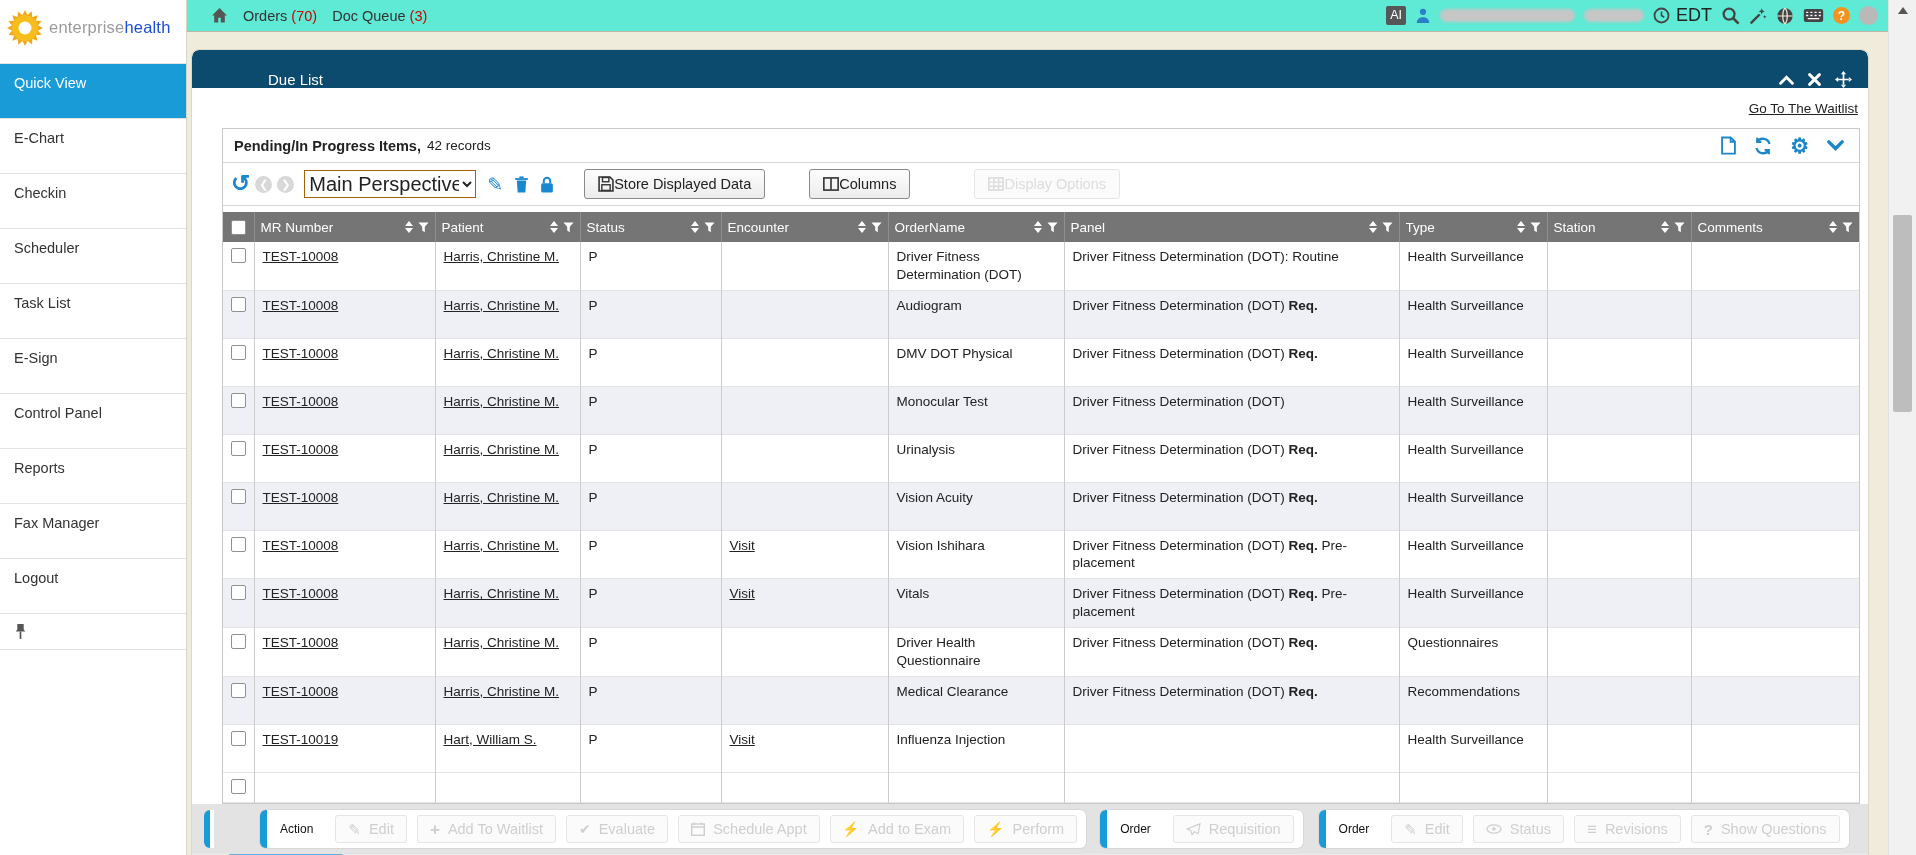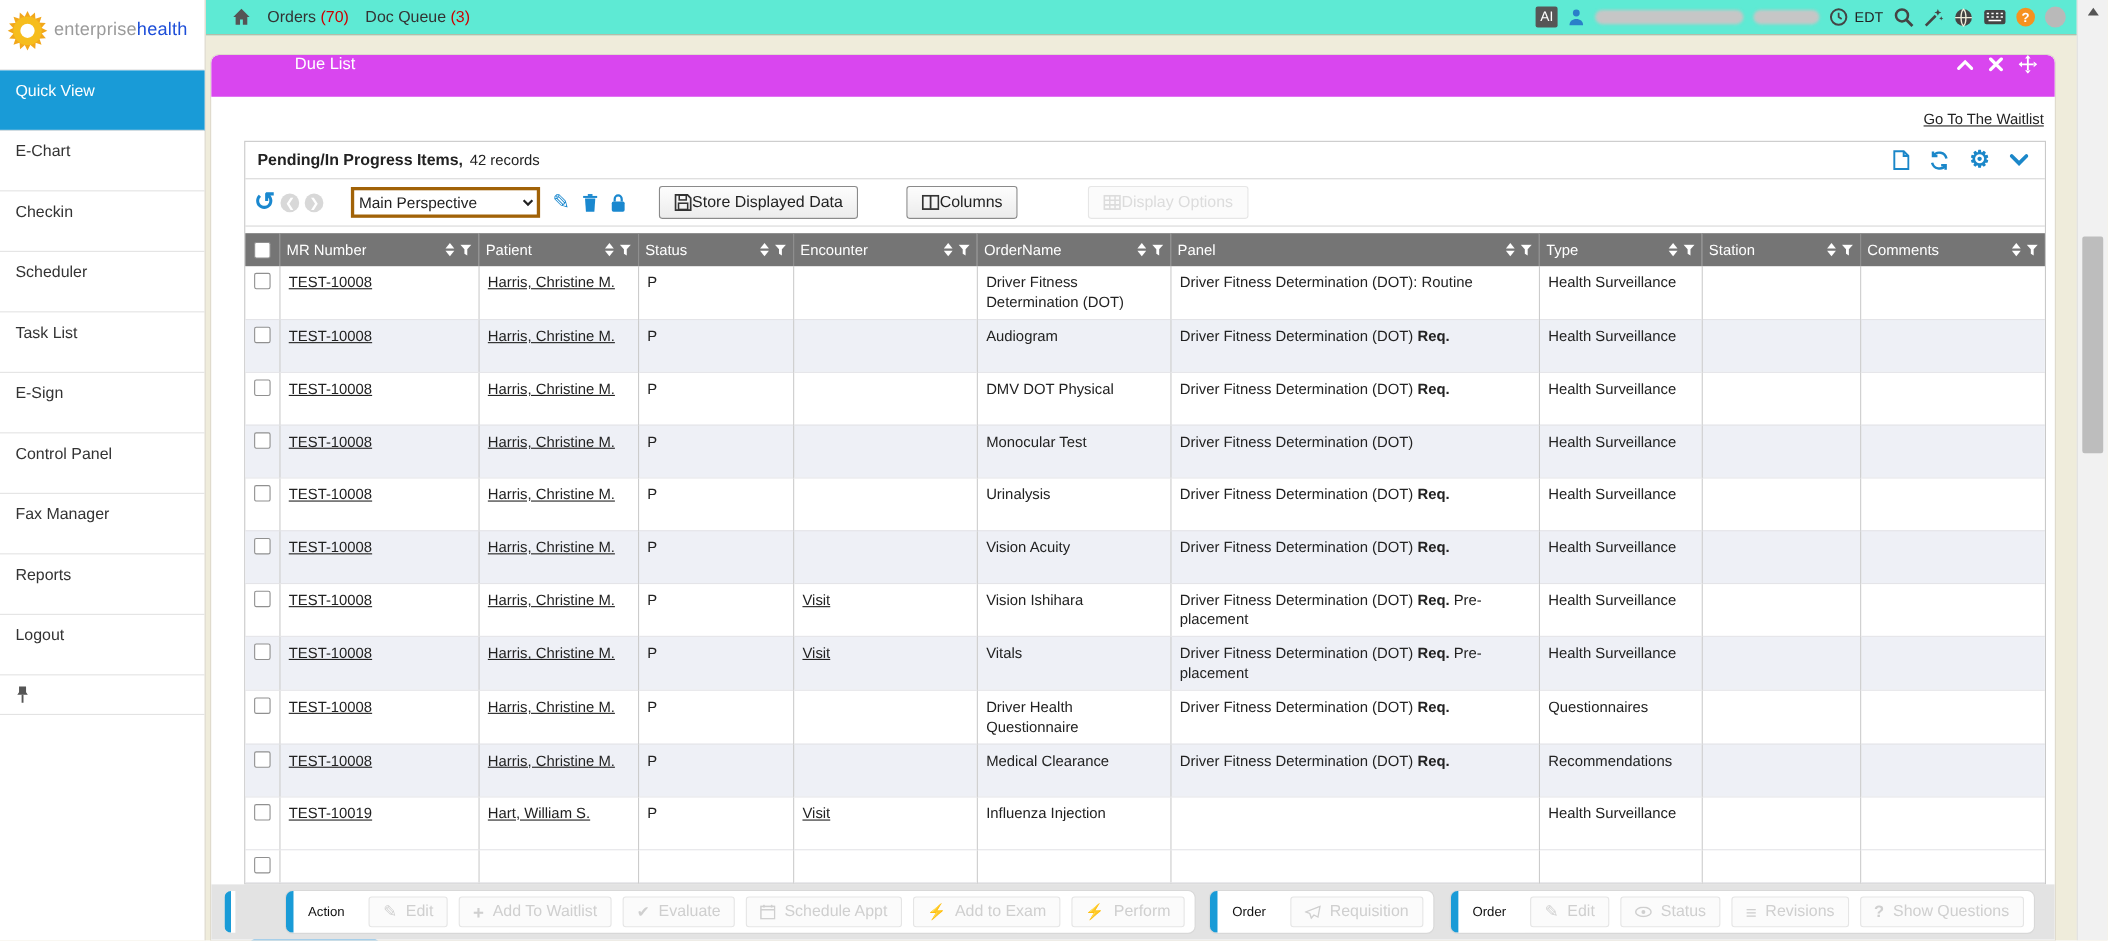--- a/index.html
+++ b/index.html
@@ -19,45 +19,45 @@
 
   
   .main{flex:1 1 auto;display:flex;flex-direction:column;min-width:0}
   .topbar{flex:0 0 32px;background:#5eead4;border-bottom:1px solid #bcb8a5;display:flex;align-items:center;padding:0 10px 0 24px;font-size:14.5px;color:#333}
   .tab{margin-left:15px;cursor:pointer;white-space:nowrap}
   .tab .count{color:#c00}
   .tb-right{margin-left:auto;display:flex;align-items:center;gap:9px}
   .ai-badge{background:#565656;color:#fff;font-weight:normal;font-size:12.5px;padding:2px 4px;border-radius:2px;line-height:1.2}
   .blur{height:13px;border-radius:7px;background:#c6c6c6;filter:blur(1.5px)}
   .blur.b1{width:135px}.blur.b2{width:60px}
-  .edt{font-size:13px;color:#222;margin-left:-3px}
+  .edt{font-size:18px;color:#222;margin-left:-3px}
   .help-badge{width:17px;height:17px;border-radius:50%;background:#f6921e;color:#fff;font-weight:bold;font-size:12px;display:flex;align-items:center;justify-content:center}
   .avatar{width:19px;height:19px;border-radius:50%;background:#b9b9b9}
   .icon{display:inline-flex;align-items:center;justify-content:center;line-height:1}
 
   
   .workspace{flex:1 1 auto;padding:18px 20px 0 5px;min-height:0}
   .panel{background:#fff;height:805px;display:flex;flex-direction:column;border-radius:7px 7px 0 0;overflow:hidden;box-shadow:0 0 0 1px #dedacb}
-  .panel-header{flex:0 0 38px;background:#d946ef;border-radius:7px 7px 0 0;display:flex;align-items:flex-start;color:#fff;font-size:15px;padding:0 16px 0 76px}
+  .panel-header{flex:0 0 38px;background:#0c4a6e;border-radius:7px 7px 0 0;display:flex;align-items:flex-end;color:#fff;font-size:15px;padding:0 16px 0 76px}
   .win-controls{margin-left:auto;display:flex;gap:14px;align-items:center}
   .win-controls .icon{cursor:pointer}
   .waitlist-row{flex:0 0 40px;display:flex;align-items:center;justify-content:flex-end;padding-right:10px}
   .waitlist-row a{color:#222;font-size:13.5px;text-decoration:underline;cursor:pointer}
 
   .records{margin:0 8px 0 30px;border:1px solid #c9c9c9}
   .rec-title{height:34px;display:flex;align-items:center;padding:0 11px;border-bottom:1px solid #d7d7d7;font-size:14.5px;color:#222}
   .rec-title b{font-weight:bold}
   .rec-count{margin-left:6px;font-size:13.5px}
   .rec-icons{margin-left:auto;display:flex;gap:18px;align-items:center;padding-right:4px}
   .rec-icons .icon{cursor:pointer;color:#1b87c9;font-size:20px}
 
   .toolbar{height:43px;display:flex;align-items:center;padding:0 8px;border-bottom:1px solid #d7d7d7}
   .tb-undo{color:#1a88cf;font-size:23px;font-weight:bold;cursor:pointer;transform:translateY(-1px)}
   .nav-circ{width:17px;height:17px;border-radius:50%;background:#d8d8d8;color:#fff;font-size:11px;display:flex;align-items:center;justify-content:center;margin-left:5px}
-  .persp{height:28px;width:172px;font-size:14px;border:3px solid #a16207;background:#fff;margin-left:25px;color:#222}
+  .persp{height:28px;width:172px;font-size:20px;border:1px solid #a16207;background:#fff;margin-left:10px;color:#222}
   .tool-ic{color:#1a88cf;font-size:19px;margin-left:11px;cursor:pointer}
   .btn{height:30px;display:inline-flex;align-items:center;gap:0;background:linear-gradient(#fdfdfd,#ececec);border:1px solid #8a8a8a;border-radius:3px;font-size:14.5px;color:#222;padding:0 13px;cursor:pointer;white-space:nowrap}
   .btn.dis{background:#fbfbfb;border-color:#e6e6e6;color:#dcdcdc}
   .ml30{margin-left:30px}.ml44{margin-left:44px}.ml64{margin-left:64px}
 
   table{width:100%;border-collapse:collapse;table-layout:fixed;margin-top:6px}
   thead th{background:#757575;color:#fff;font-weight:normal;font-size:13.5px;text-align:left;padding:0 6px;height:30px;border-right:1px solid #8f8f8f}
   thead th:last-child{border-right:none}
   .thi{display:flex;align-items:center;gap:5px}
   .thl{overflow:hidden;white-space:nowrap}
@@ -125,22 +125,22 @@
       <span class="logo-text"><span>enterprise</span><b>health</b></span>
     </div>
     <nav class="nav" id="nav">
         <div class="nav-item active">Quick View</div>
         <div class="nav-item">E-Chart</div>
         <div class="nav-item">Checkin</div>
         <div class="nav-item">Scheduler</div>
         <div class="nav-item">Task List</div>
         <div class="nav-item">E-Sign</div>
         <div class="nav-item">Control Panel</div>
+        <div class="nav-item">Reports</div>
         <div class="nav-item">Fax Manager</div>
-        <div class="nav-item">Reports</div>
         <div class="nav-item">Logout</div>
       </nav>
     <div class="pin-item">
       <span class="icon">
         <svg width="11" height="17" viewBox="0 0 10 16">
             <path d="M2 1h6v5l1.5 2h-9L2 6z" fill="#555"></path>
             <path d="M5 8v7" stroke="#555" stroke-width="1.6"></path>
           </svg>
       </span>
     </div>

